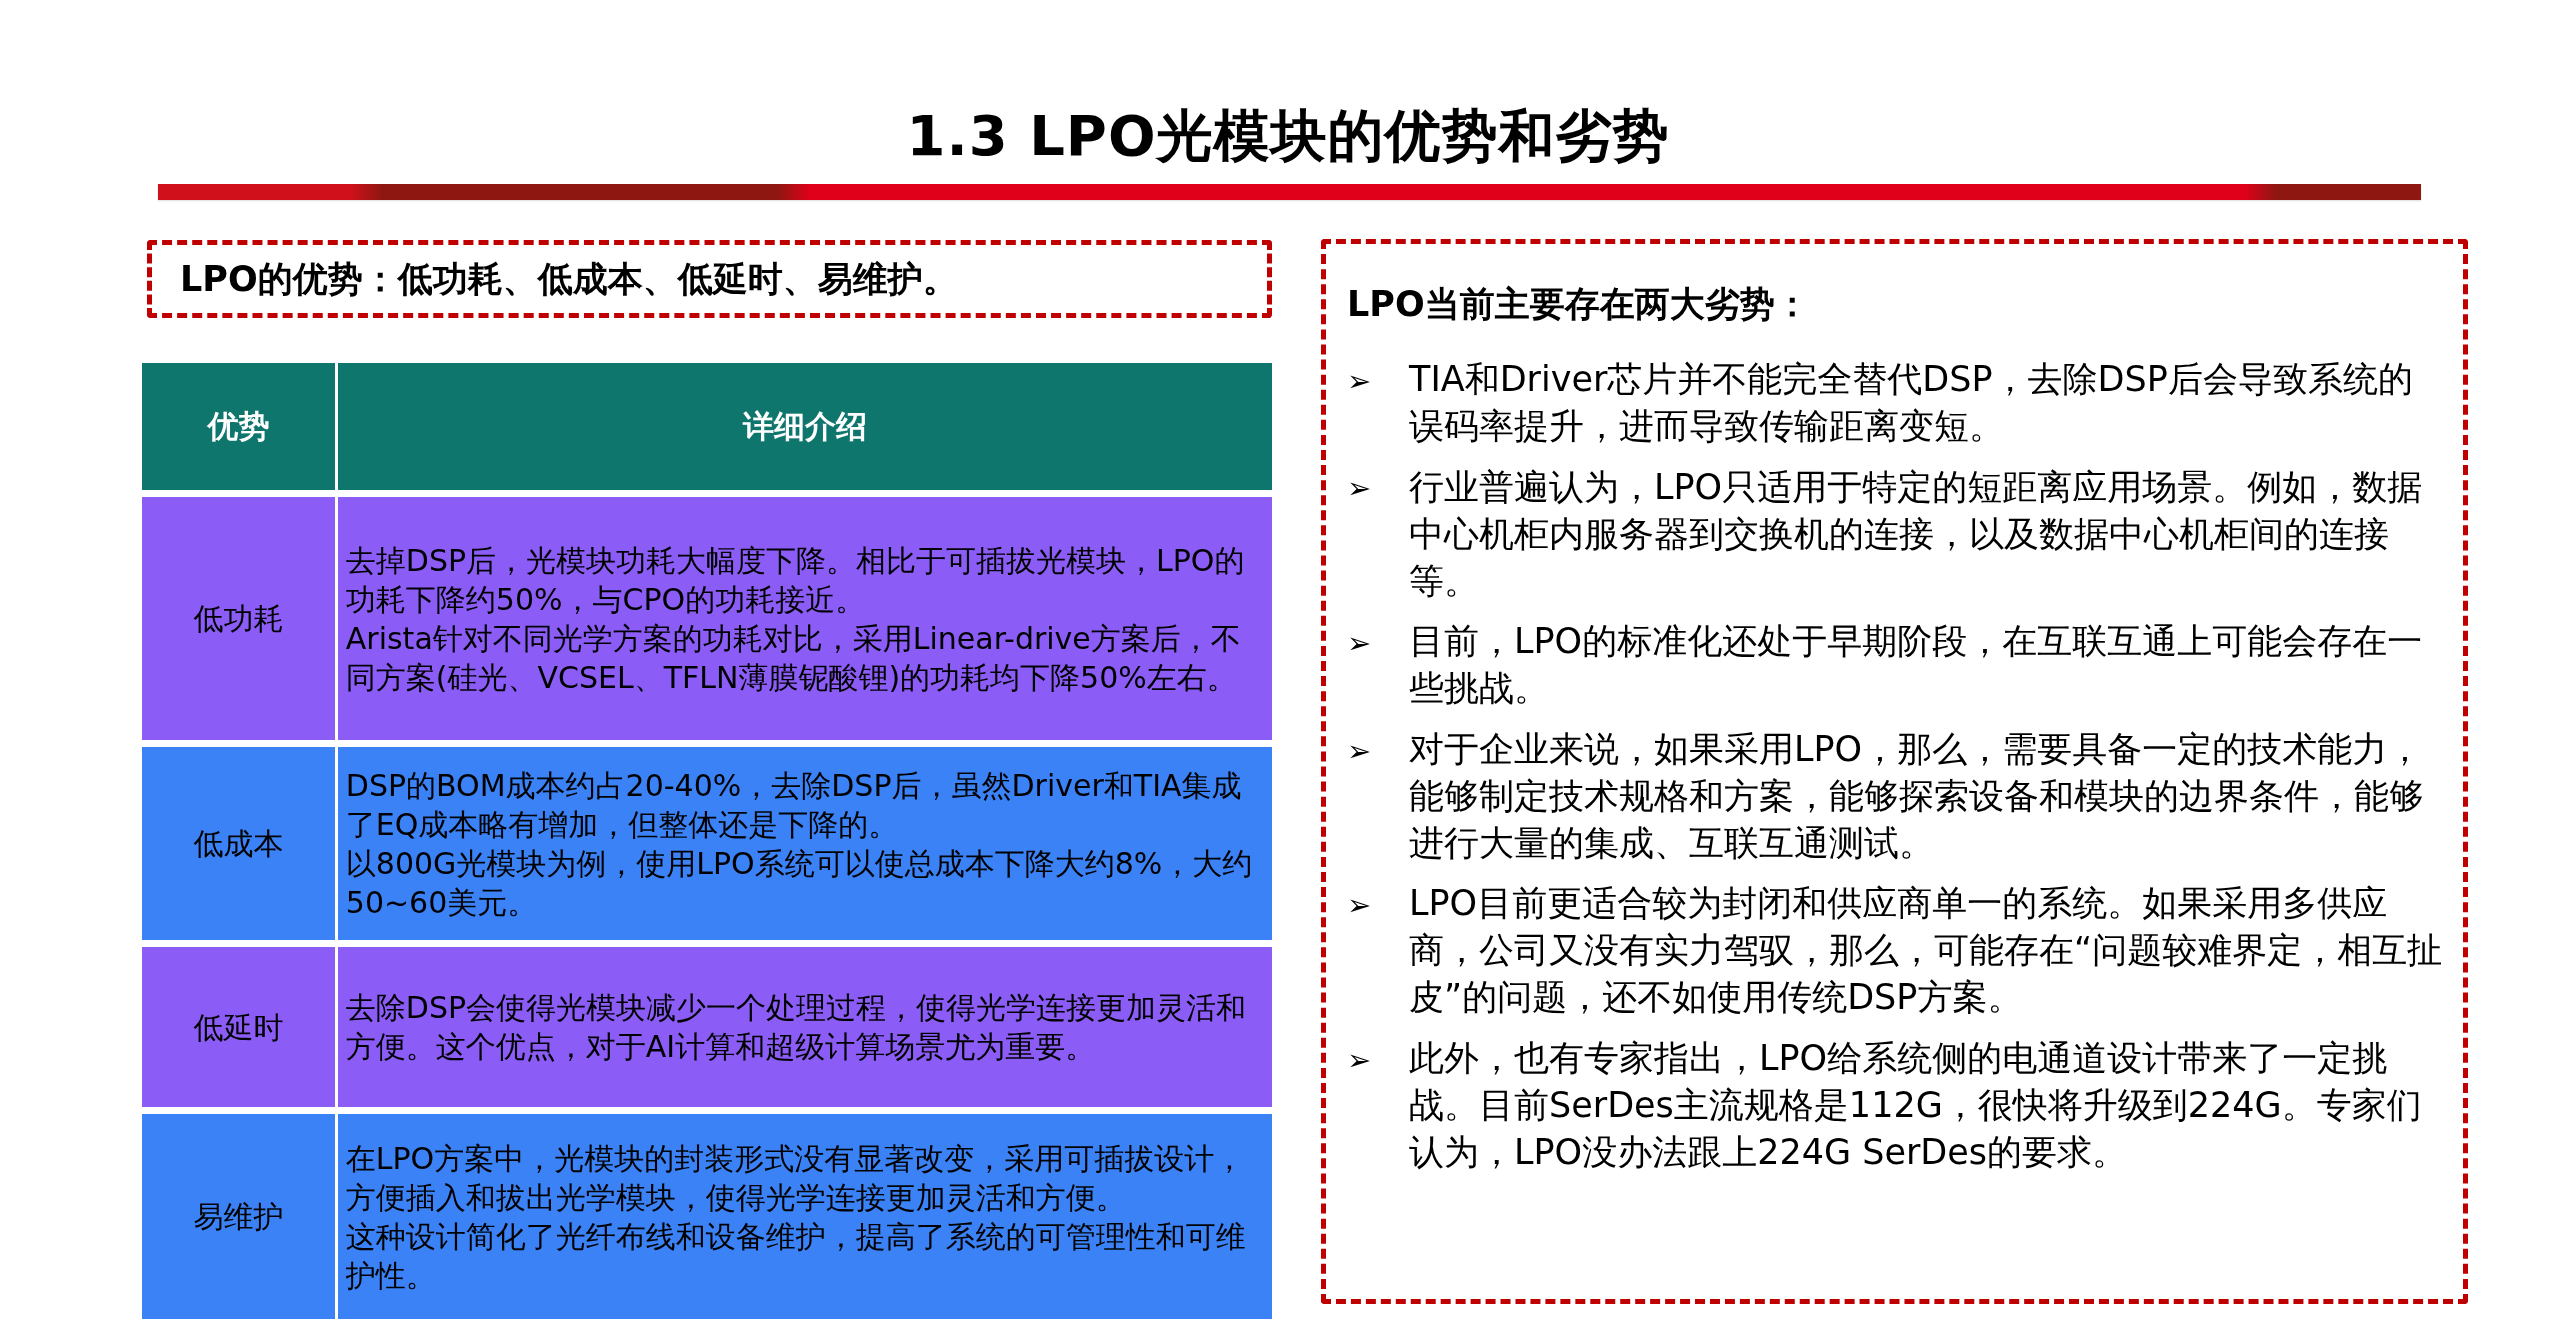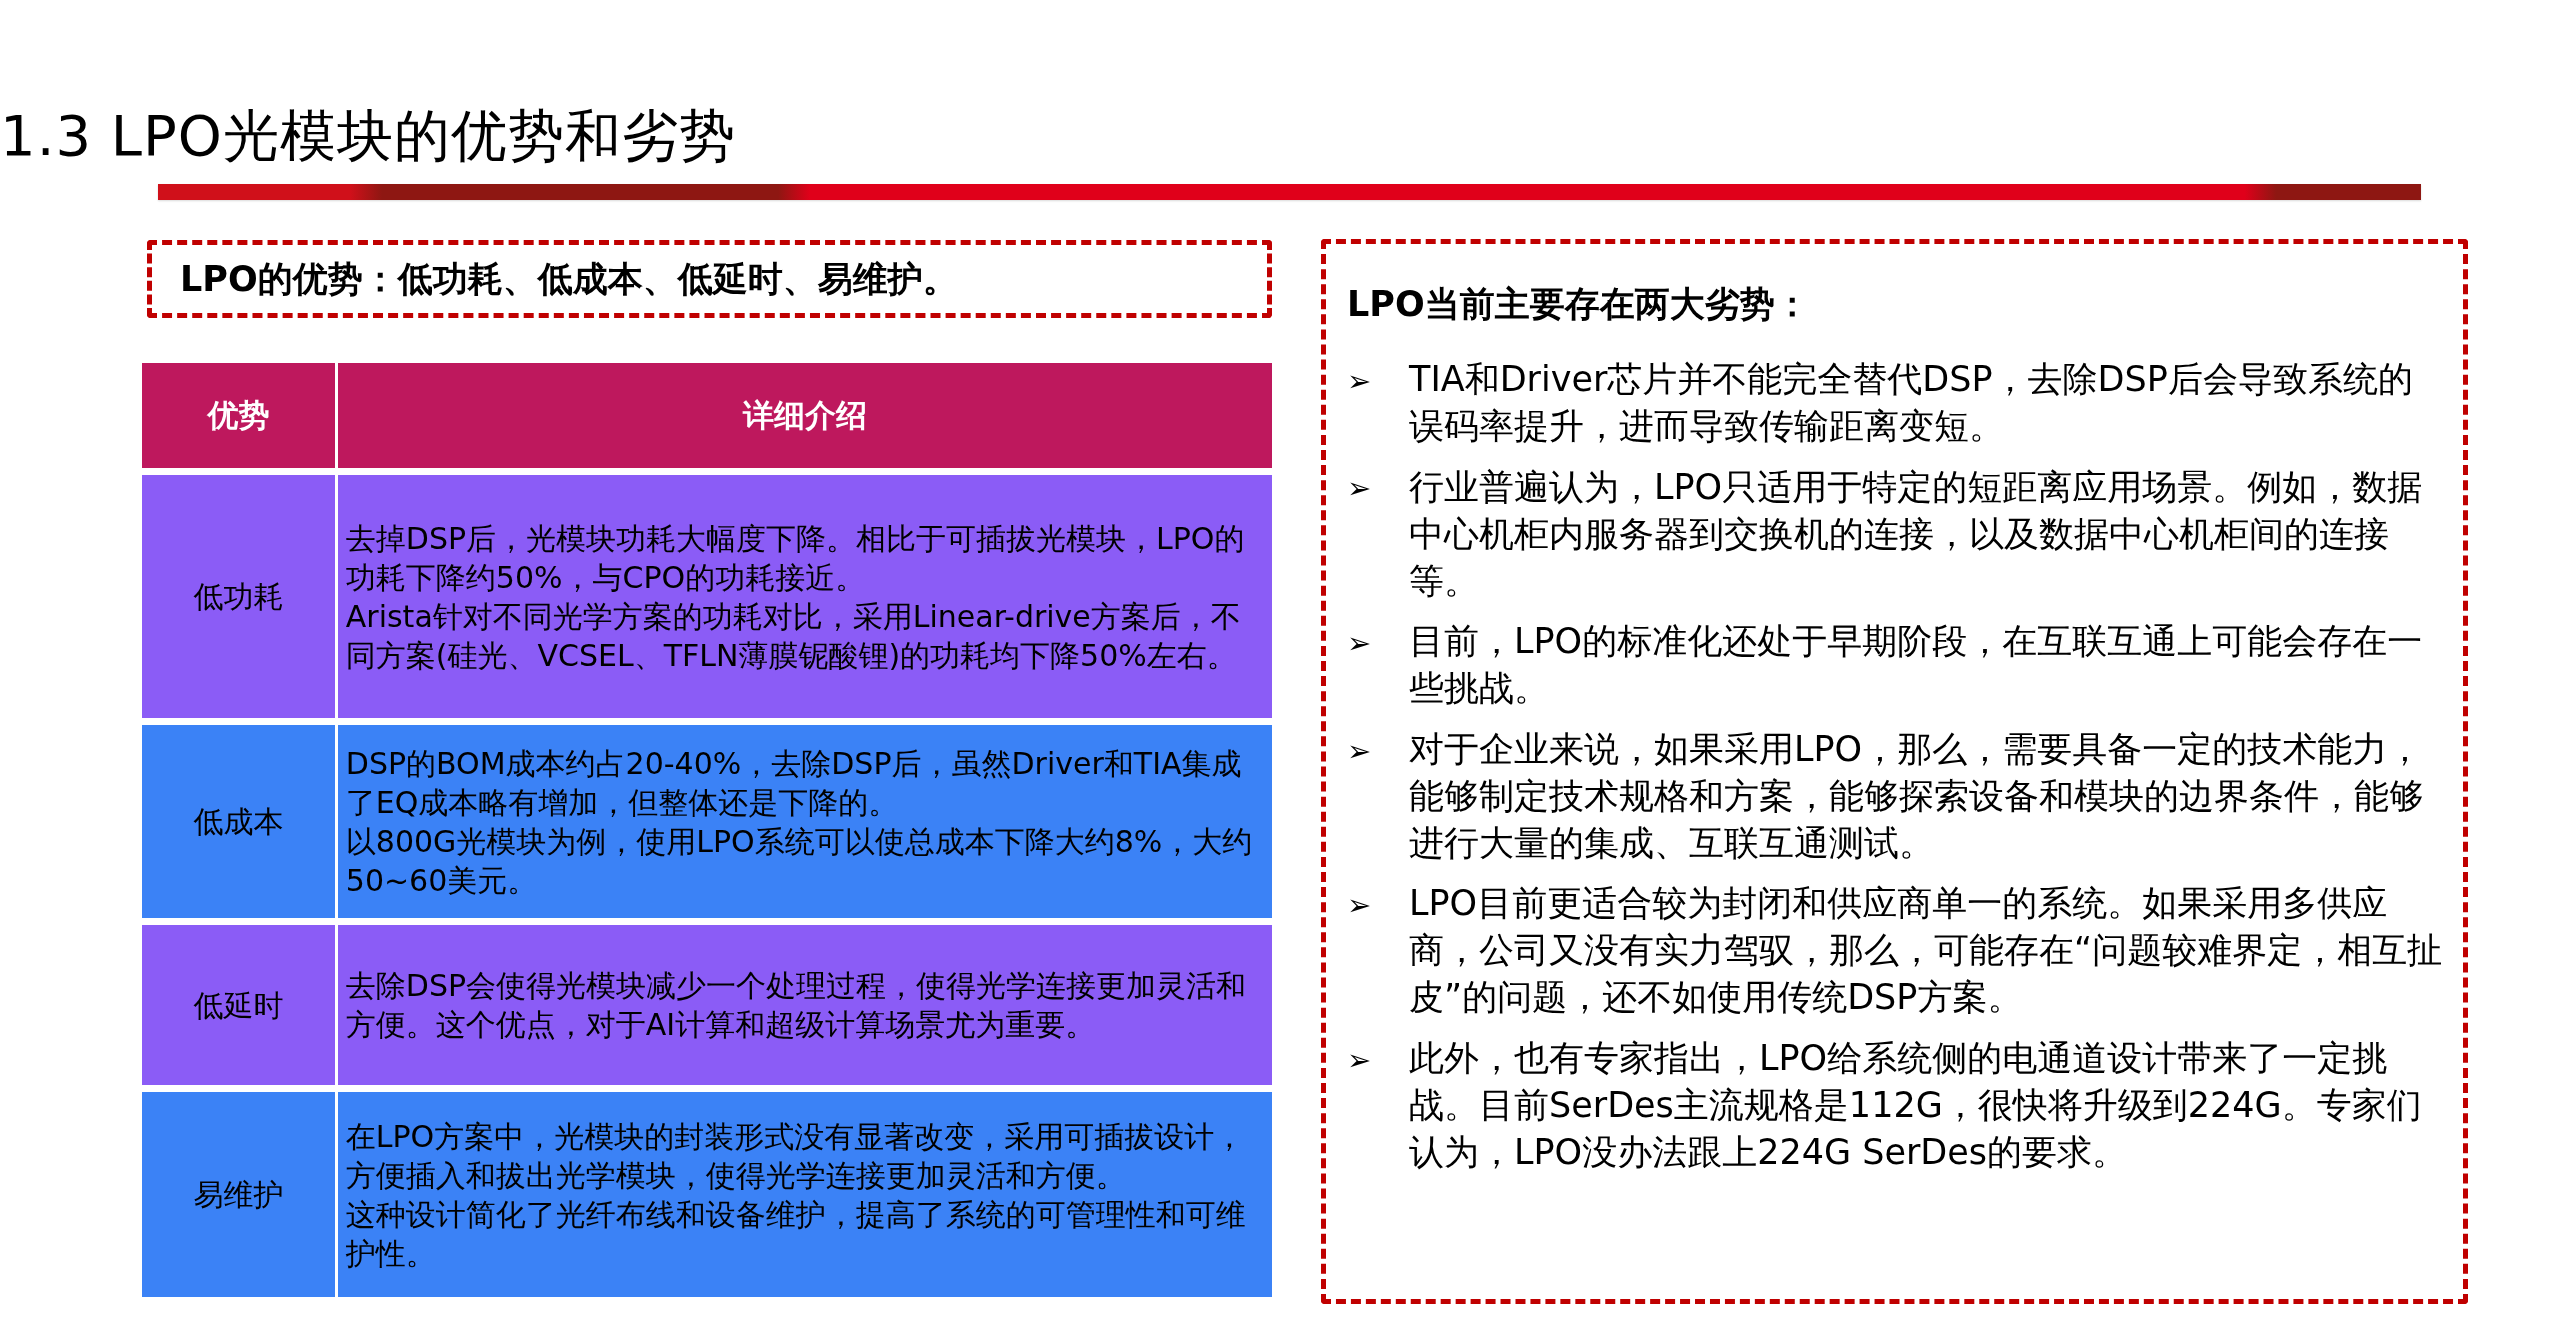--- a/index.html
+++ b/index.html
@@ -4,21 +4,21 @@
   <style>
     html, body { margin: 0; padding: 0; }
     body {
       width: 2576px; height: 1325px; position: relative; overflow: hidden;
       background: #ffffff;
       font-family: "DejaVu Sans", "Liberation Sans", sans-serif;
       color: #000;
     }
     .title {
       position: absolute; left: 0; width: 2576px; top: 97px;
-      font-size: 56px; font-weight: normal; letter-spacing: 1px;
+      text-align: center; font-size: 56px; font-weight: bold; letter-spacing: 1px;
       line-height: 78px;
     }
     .title-bar {
       position: absolute; left: 158px; top: 184px; width: 2263px; height: 15.5px;
       background: linear-gradient(90deg,
         #d0101a 0%, #d0101a 8.5%, #8e1712 9.9%, #8e1712 27.4%, #e0001a 28.8%,
         #e0001a 92.2%, #8e1712 93.6%, #8e1712 100%);
       box-shadow: 0 1px 1.9px rgba(0,0,0,0.15);
     }
     .adv-box {
@@ -26,22 +26,22 @@
       border: 5.8px dashed #c00000; border-radius: 3.9px; box-sizing: border-box;
       display: flex; align-items: center; padding-left: 28px;
       font-size: 35px; font-weight: bold;
     }
     table.adv {
       position: absolute; left: 142px; top: 363px; width: 1130px;
       border-collapse: separate; border-spacing: 0;
       font-size: 30px; line-height: 39px;
     }
     table.adv th {
-      background: #be185d; color: #fff; font-weight: bold; font-size: 31px;
-      height: 103px; padding: 1px;
+      background: #0f766e; color: #fff; font-weight: bold; font-size: 31px;
+      height: 103px; padding: 12px;
     }
     table.adv td { padding: 0 5.8px 0 7.8px; vertical-align: middle; }
     table.adv th, table.adv td { border-bottom: 7.8px solid #ffffff; }
     table.adv th.c1, table.adv td.c1 { border-right: 3.9px solid #ffffff; width: 161px; text-align: center; }
     table.adv td.c1 { padding: 16px; }
     tr.dark td { background: #8b5cf6; }
     tr.light td { background: #3b82f6; }
     tr.last td { border-bottom: none; }
     .detail-line { display: block; }
 

